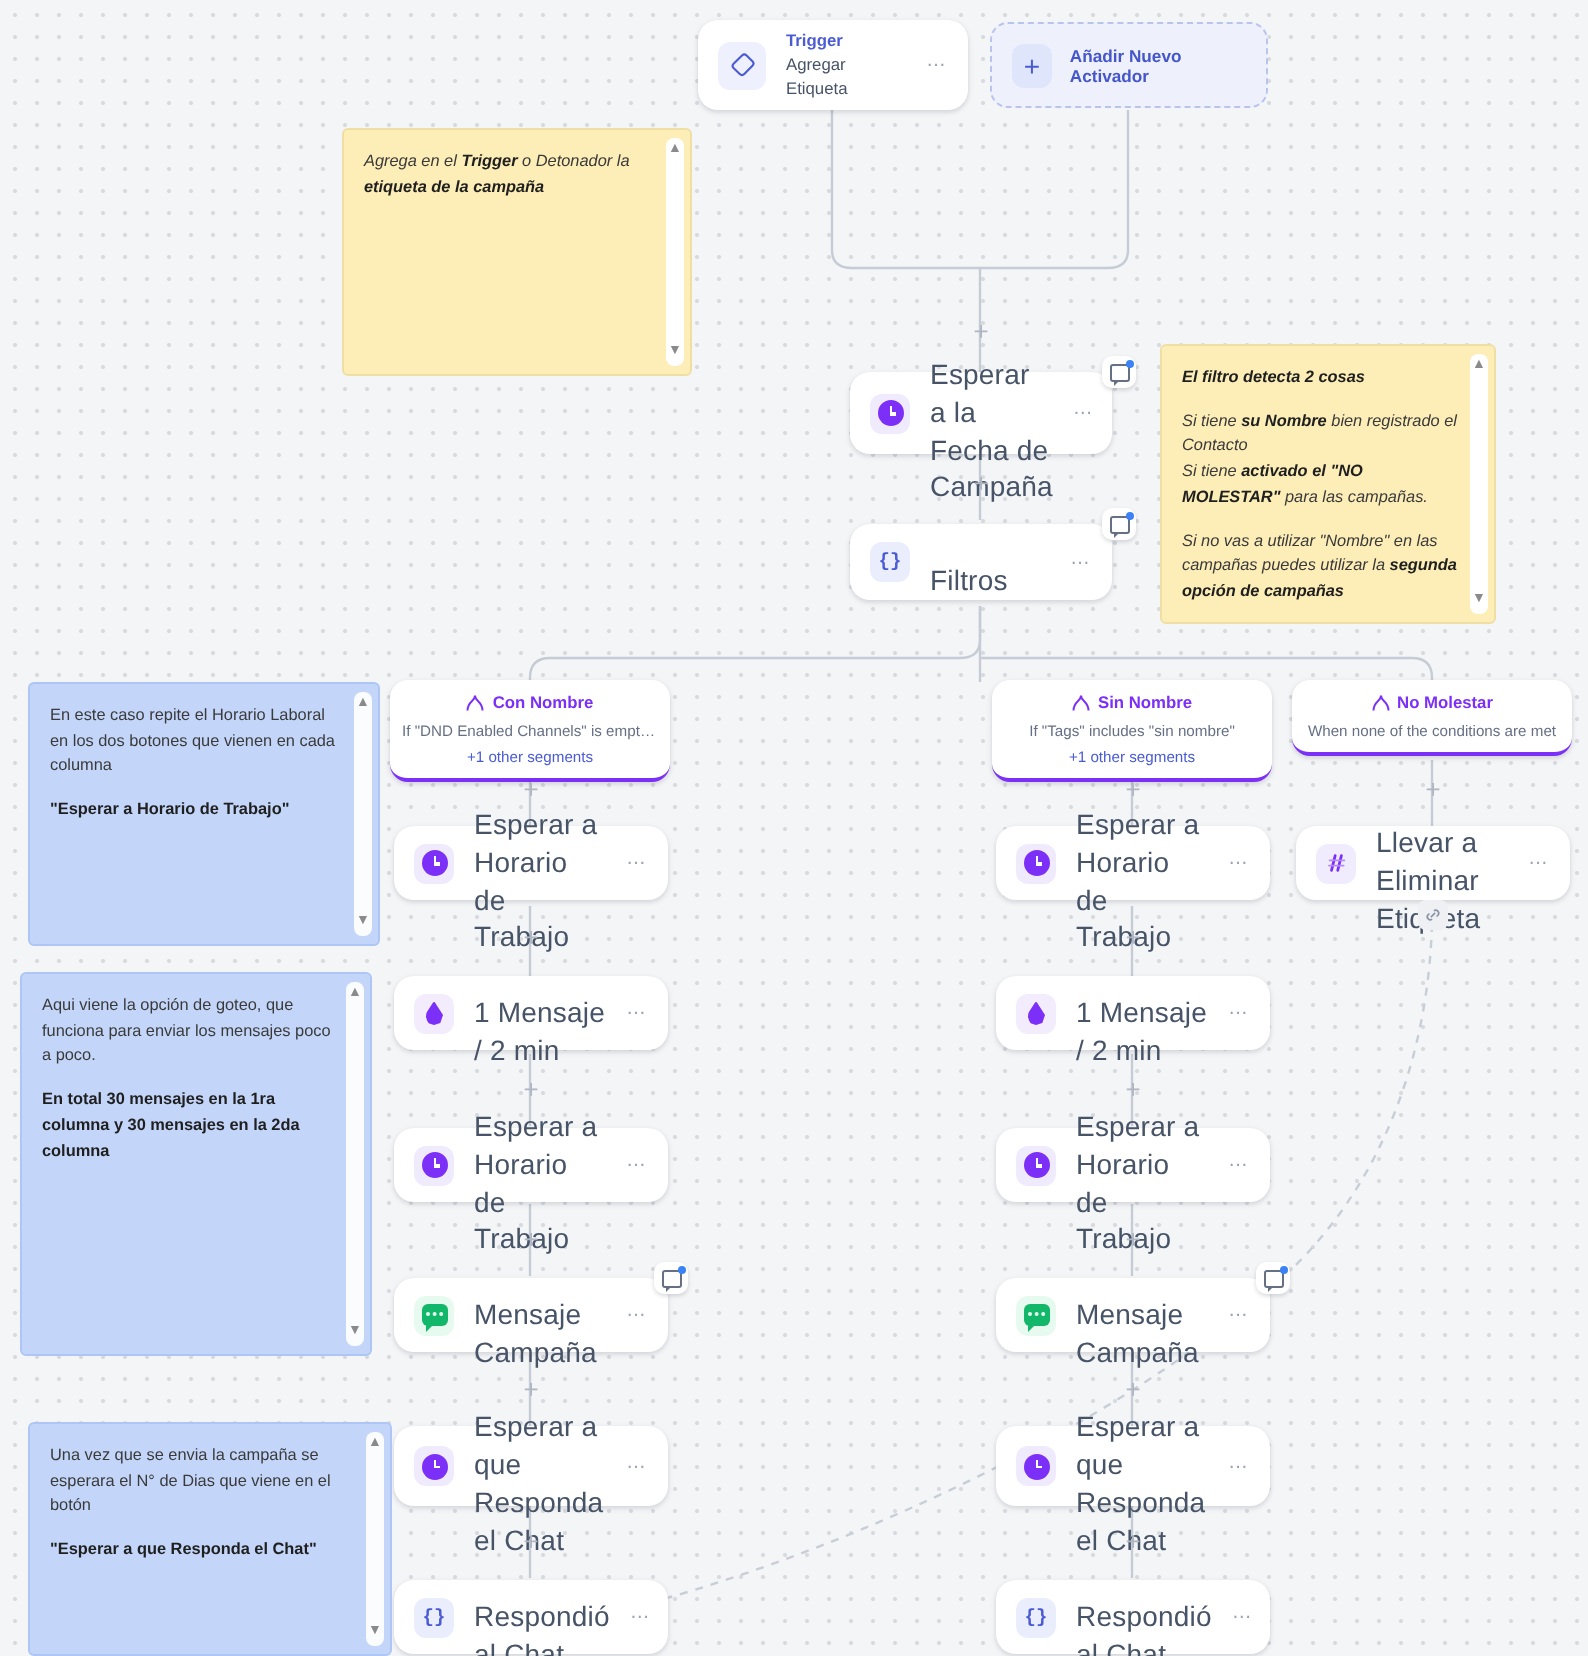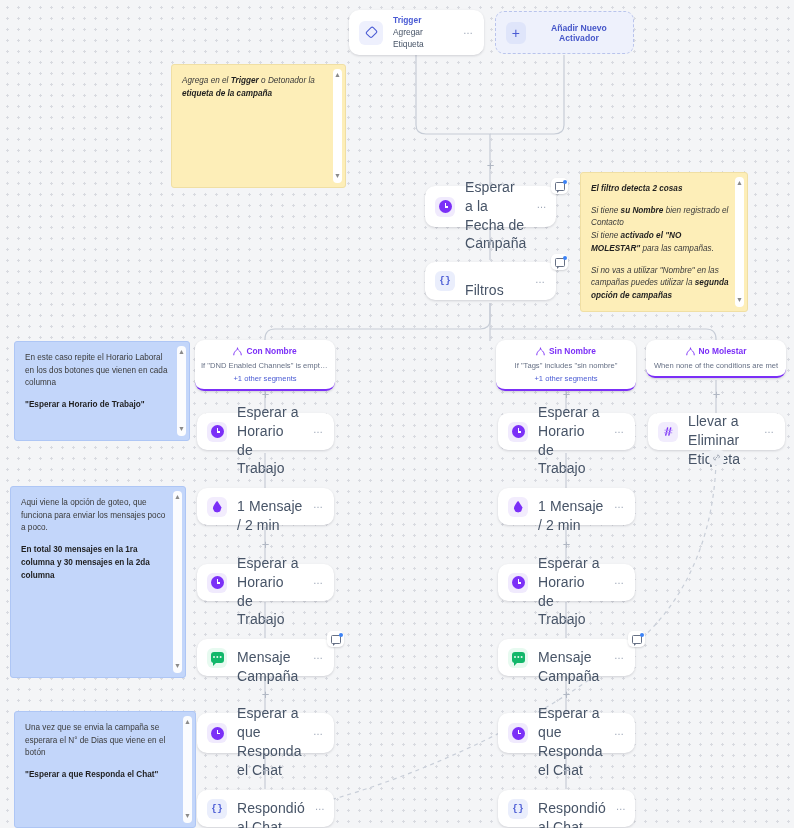--- a/index.html
+++ b/index.html
@@ -44,21 +44,21 @@
 
   .add-trigger{
     position:absolute;left:495px;top:11px;width:139px;height:43px;
     border:1.2px dashed #b9c4ec;border-radius:9px;background:#eef1fc;
     display:flex;align-items:center;gap:9px;padding:0 10px;box-sizing:border-box;
   }
   .add-trigger .plusbox{
     width:22px;height:22px;border-radius:6px;background:#dfe5fa;
     color:#4a5bd4;font-size:14px;display:flex;align-items:center;justify-content:center;line-height:1;
   }
-  .add-trigger .atlabel{font-size:8.6px;color:#4556c9;font-weight:bold;text-align:center;}
+  .add-trigger .atlabel{font-size:8.6px;color:#4556c9;font-weight:bold;}
 
   
   .ico.clock{background:#f0eafd;}
   .ico.clock .dial{
     width:13px;height:13px;border-radius:50%;background:#7b2ff7;position:relative;
   }
   .ico.clock .dial::before{content:"";position:absolute;left:6px;top:3px;width:1.2px;height:4px;background:#fff;}
   .ico.clock .dial::after{content:"";position:absolute;left:6px;top:6.4px;width:3.4px;height:1.2px;background:#fff;}
 
   .ico.brace{background:#eaeefc;color:#4a5bd4;font-weight:bold;font-size:9.5px;font-family:"Liberation Mono",monospace;}
@@ -122,21 +122,21 @@
     position:absolute;right:3px;top:4px;bottom:4px;width:9px;
     background:#fff;border-radius:4px;
     display:flex;flex-direction:column;justify-content:space-between;align-items:center;
     font-size:7px;color:#8a8a8a;padding:1px 0;box-sizing:border-box;
   }
   .note.blue .sb{background:#fbfcfe;}
 
   
   #note-trigger{left:171px;top:64px;width:175px;height:124px;}
   #note-filter{left:580px;top:172px;width:168px;height:140px;}
-  #note-horario{left:14px;top:341px;width:176px;height:100px;}
+  #note-horario{left:14px;top:341px;width:176px;height:132px;}
   #note-goteo{left:10px;top:486px;width:176px;height:192px;}
   #note-responde{left:14px;top:711px;width:182px;height:117px;}
 </style>
 </head>
 <body>
 
 <div class="canvas">
 
   <svg class="edges" viewBox="0 0 794 828">
     <g fill="none" stroke="#c6ccd6" stroke-width="1.2">

